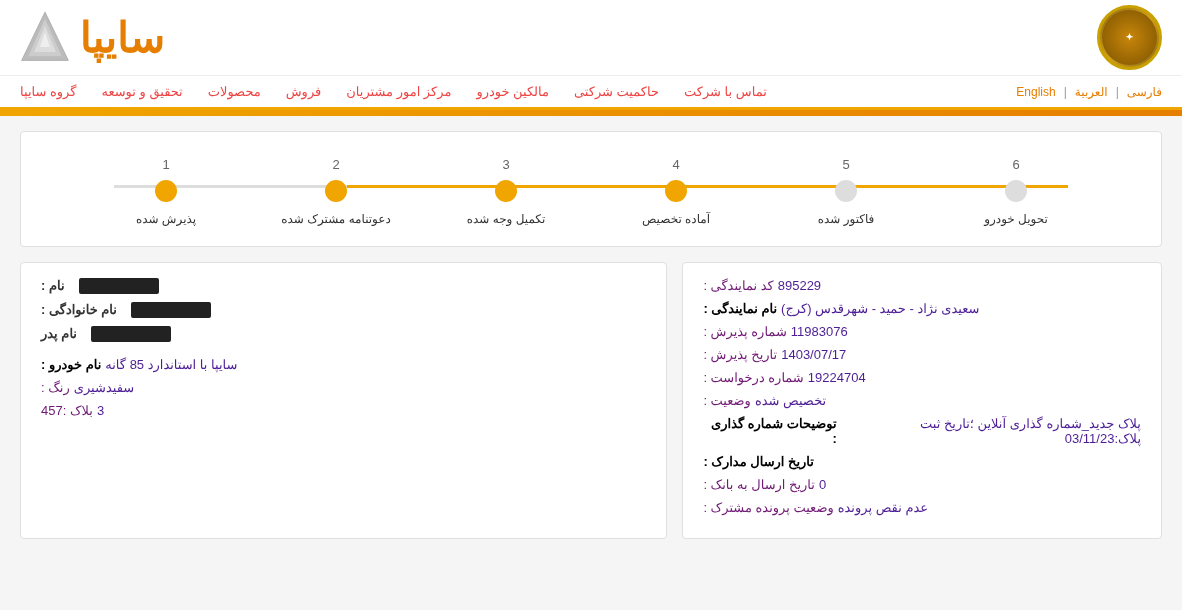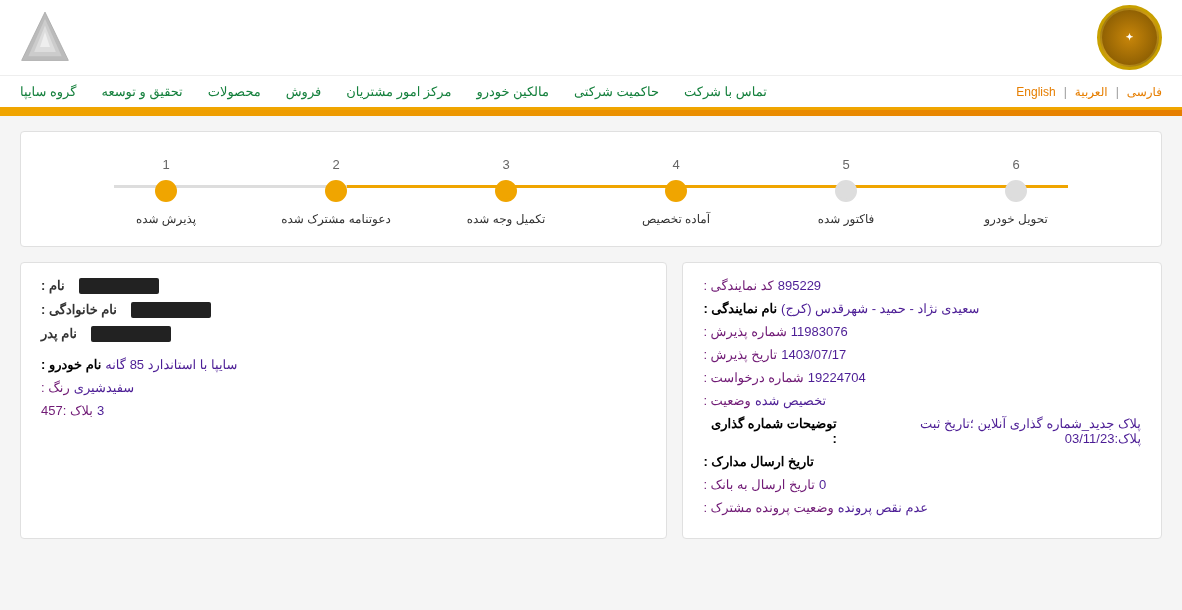--- a/index.html
+++ b/index.html
@@ -94,21 +94,21 @@
       color: #999;
     }
     .nav-links {
       display: flex;
       gap: 25px;
       list-style: none;
       direction: rtl;
     }
     .nav-links li a {
       text-decoration: none;
-      color: #15803d;
+      color: #ef4444;
       font-size: 13px;
       white-space: nowrap;
       text-align: right;
     }
 
     
     .orange-bar {
       height: 6px;
       background: linear-gradient(to right, #f0a500, #e67e00);
     }
@@ -254,20 +254,23 @@
 
     <div class="logo-area">
       <div class="logo-circle">
         <div class="logo-inner">
           <span class="logo-text-fa">✦</span>
         </div>
       </div>
     </div>
 
     <div class="saipa-logo-area">
+      <div style="text-align:center;">
+        <div class="saipa-text">سایپا</div>
+      </div>
       <svg class="saipa-triangle" viewBox="0 0 60 65" fill="none" xmlns="http://www.w3.org/2000/svg">
         <polygon points="30,2 58,60 2,60" fill="#bbb" stroke="#aaa" stroke-width="1"></polygon>
         <polygon points="30,10 50,55 10,55" fill="#ccc"></polygon>
         <polygon points="30,18 43,50 17,50" fill="#ddd"></polygon>
         <polygon points="30,26 36,44 24,44" fill="#eee"></polygon>
       </svg>
     </div>
   </div>
 
   <div class="nav-bar">

